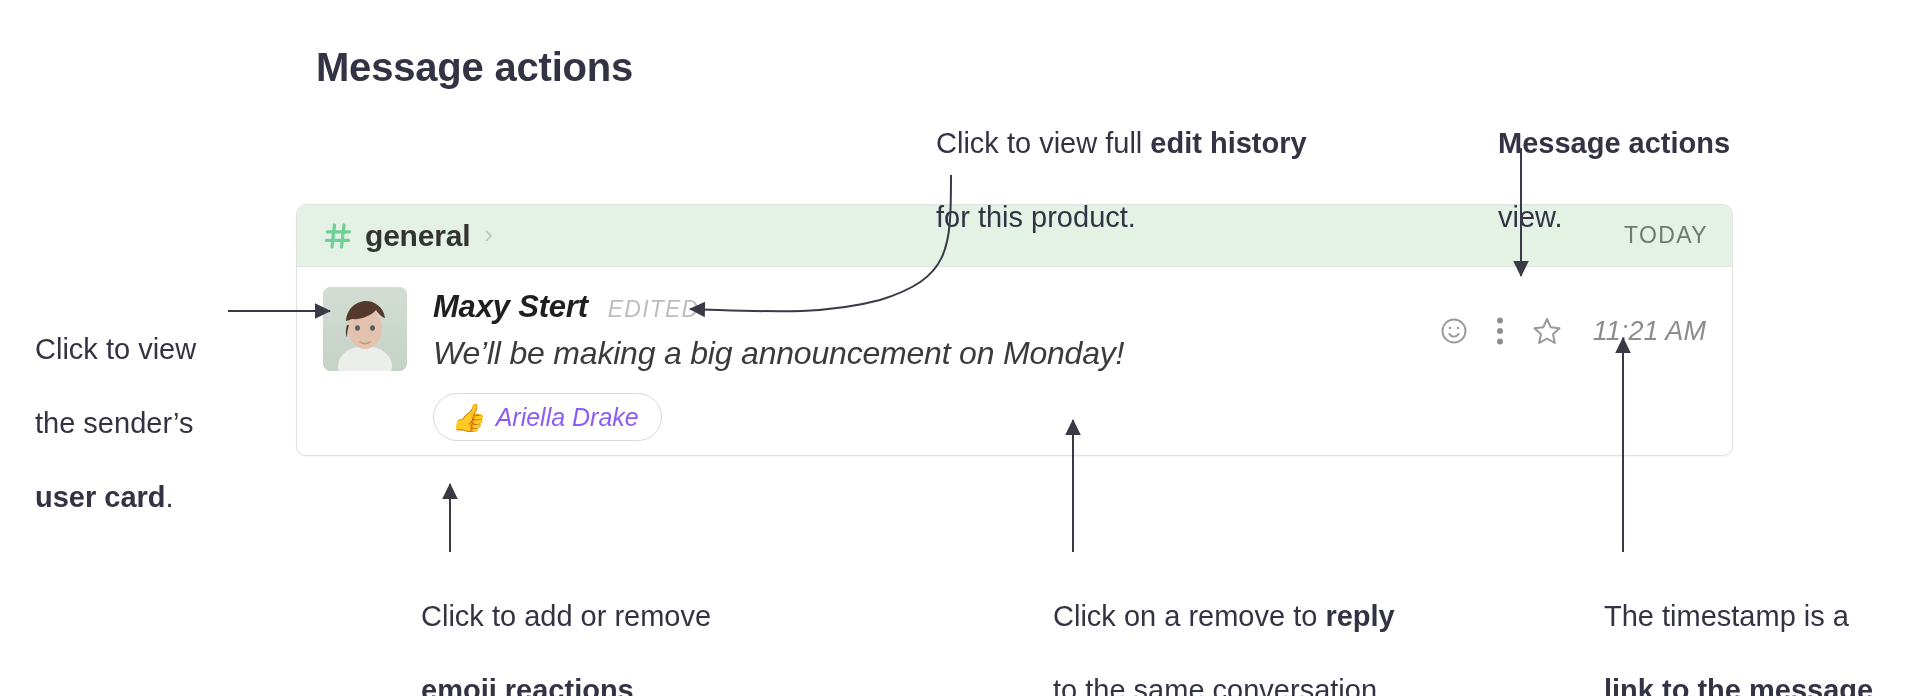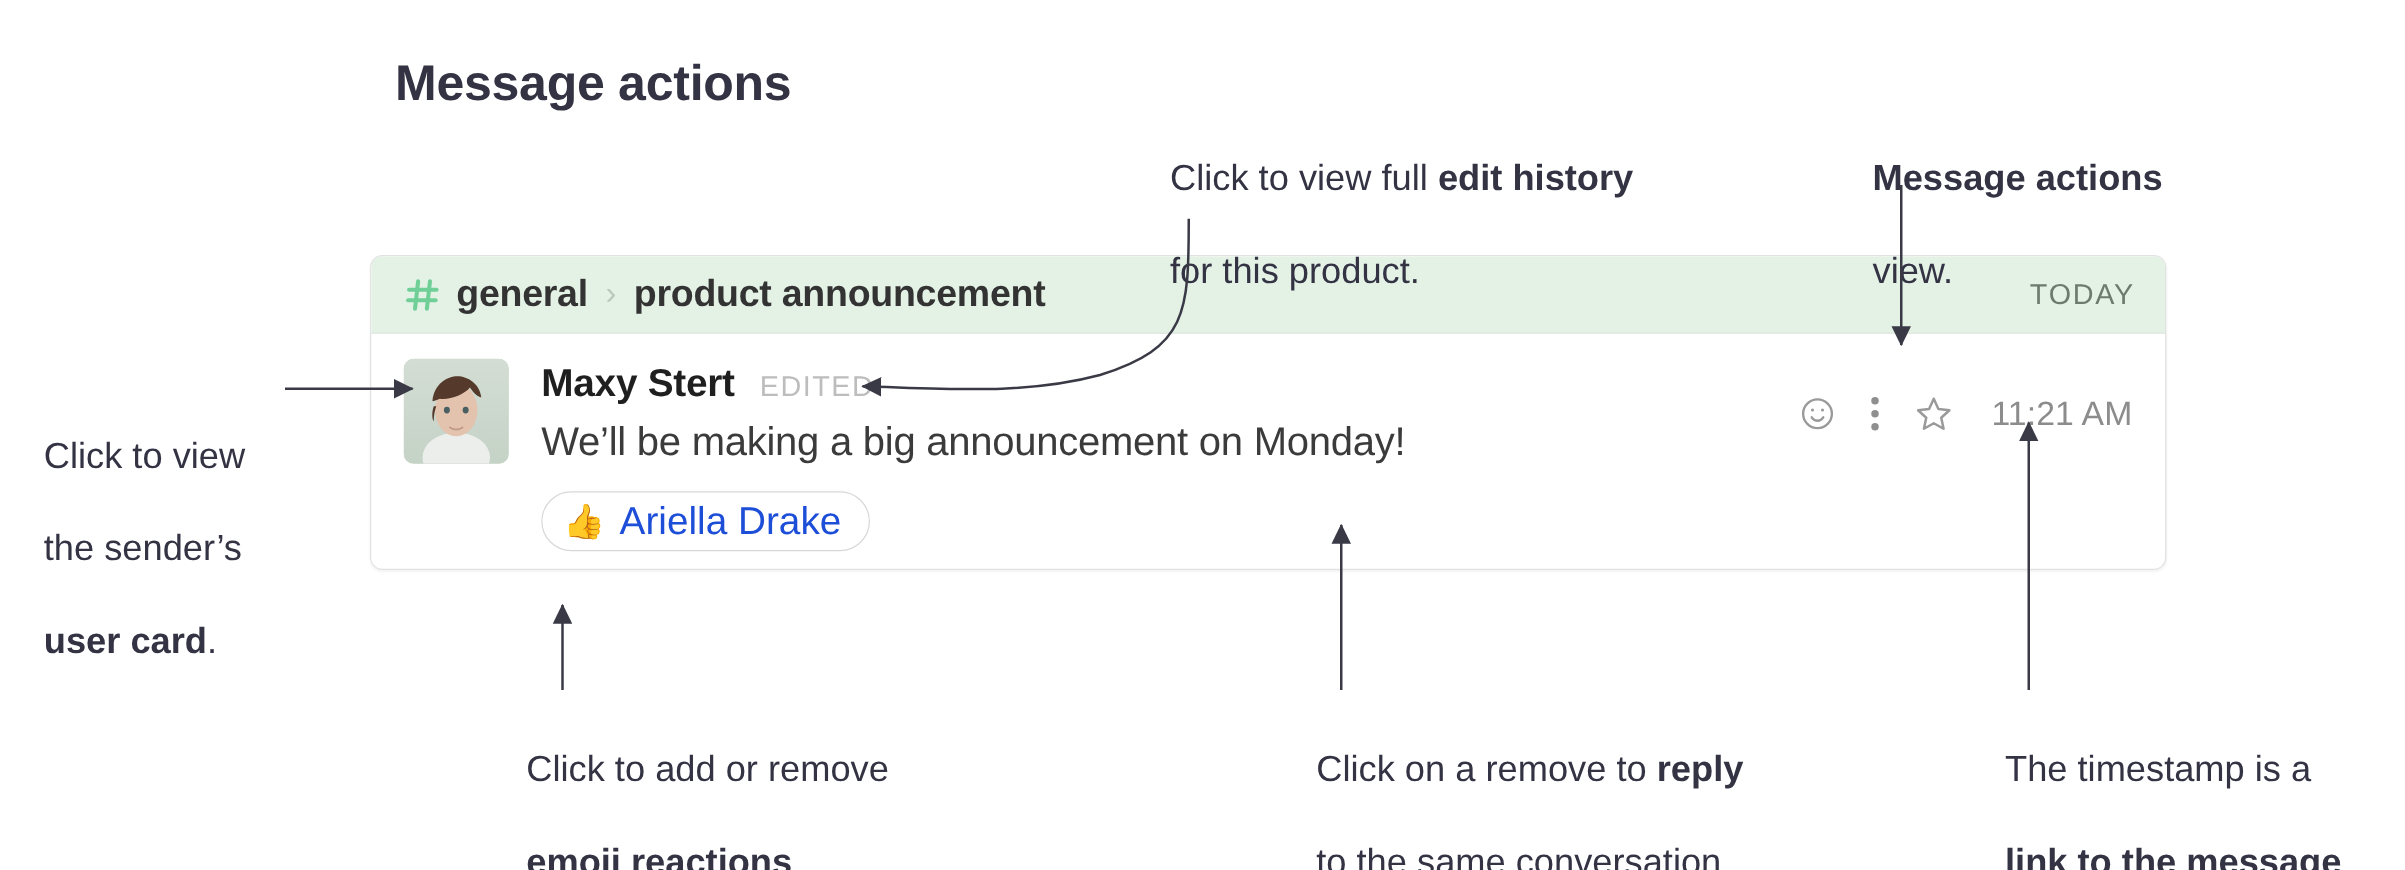--- a/index.html
+++ b/index.html
@@ -27,21 +27,21 @@
   .anno{
     font-size:29px;
     line-height:37px;
     color:#333344;
     white-space:pre-line;
   }
   .anno b{font-weight:700;}
 
   #anno-edit-history{left:936px;top:88px;}
   #anno-message-actions{left:1498px;top:88px;}
-  #anno-user-card{left:35px;top:310px;width:240px;}
+  #anno-user-card{left:35px;top:294px;width:240px;}
   #anno-emoji{left:421px;top:561px;}
   #anno-reply{left:1053px;top:561px;}
   #anno-timestamp{left:1604px;top:561px;}
 
   
   #message-card{
     left:296px;top:204px;
     width:1437px;height:252px;
     border:1px solid #e2e2e2;
     border-radius:10px;
@@ -69,21 +69,21 @@
   #crumb-sep{
     margin:0 14px;color:#bcc8bd;font-size:26px;font-weight:400;
     display:inline-block;transform:translateY(-1px);
   }
   #today-label{
     margin-left:auto;
     font-size:23px;letter-spacing:1.4px;
     color:#6d7a6f;font-weight:400;
   }
 
-  #card-body{position:relative;padding:12px 26px 0 26px;height:188px;box-sizing:border-box;}
+  #card-body{position:relative;padding:12px 26px 0 26px;height:188px;box-sizing:border-box;font-style:italic;}
 
   #avatar{
     position:absolute;left:26px;top:20px;
     width:84px;height:84px;border-radius:8px;overflow:hidden;
     background:#cdd8cd;
   }
   #avatar svg{display:block;width:84px;height:84px;}
 
   #sender-row{
     position:absolute;left:136px;top:22px;
@@ -101,21 +101,21 @@
   }
 
   #reaction-pill{
     position:absolute;left:136px;top:126px;
     height:48px;display:flex;align-items:center;
     border:1px solid #d8d8d8;border-radius:24px;
     padding:0 22px 0 17px;background:#fff;box-sizing:border-box;
   }
   #reaction-emoji{font-size:27px;line-height:1;margin-right:11px;
     font-family:"DejaVu Sans",sans-serif;}
-  #reaction-name{font-size:31px;color:#1d4ed8;}
+  #reaction-name{font-size:25px;color:#8b5cf6;}
 
   
   #action-icons{
     position:absolute;right:26px;top:26px;
     display:flex;align-items:center;gap:0;margin-top:22px;
   }
   .act{margin-left:26px;display:flex;align-items:center;}
   #timestamp{
     margin-left:30px;font-size:27px;color:#8c8c8c;letter-spacing:0.1px;
   }
@@ -134,21 +134,20 @@
     <span id="hash-icon-wrap">
       <svg id="hash-icon" viewBox="0 0 24 24" fill="none" stroke="#6fcf97" stroke-width="2.6" stroke-linecap="round">
         <line x1="9.2" y1="3.2" x2="7.2" y2="20.8"></line>
         <line x1="16.8" y1="3.2" x2="14.8" y2="20.8"></line>
         <line x1="3.4" y1="8.6" x2="21" y2="8.6"></line>
         <line x1="2.8" y1="15.4" x2="20.4" y2="15.4"></line>
       </svg>
     </span>
     <span class="crumb">general</span>
     <span id="crumb-sep">›</span>
-    <span class="crumb">product announcement</span>
     <span id="today-label">TODAY</span>
   </div>
 
   <div id="card-body">
 
     <div id="avatar">
       <svg viewBox="0 0 84 84">
         <defs>
           <linearGradient id="bgg" x1="0" y1="0" x2="0" y2="1">
             <stop offset="0" stop-color="#d3ddd4"></stop>

